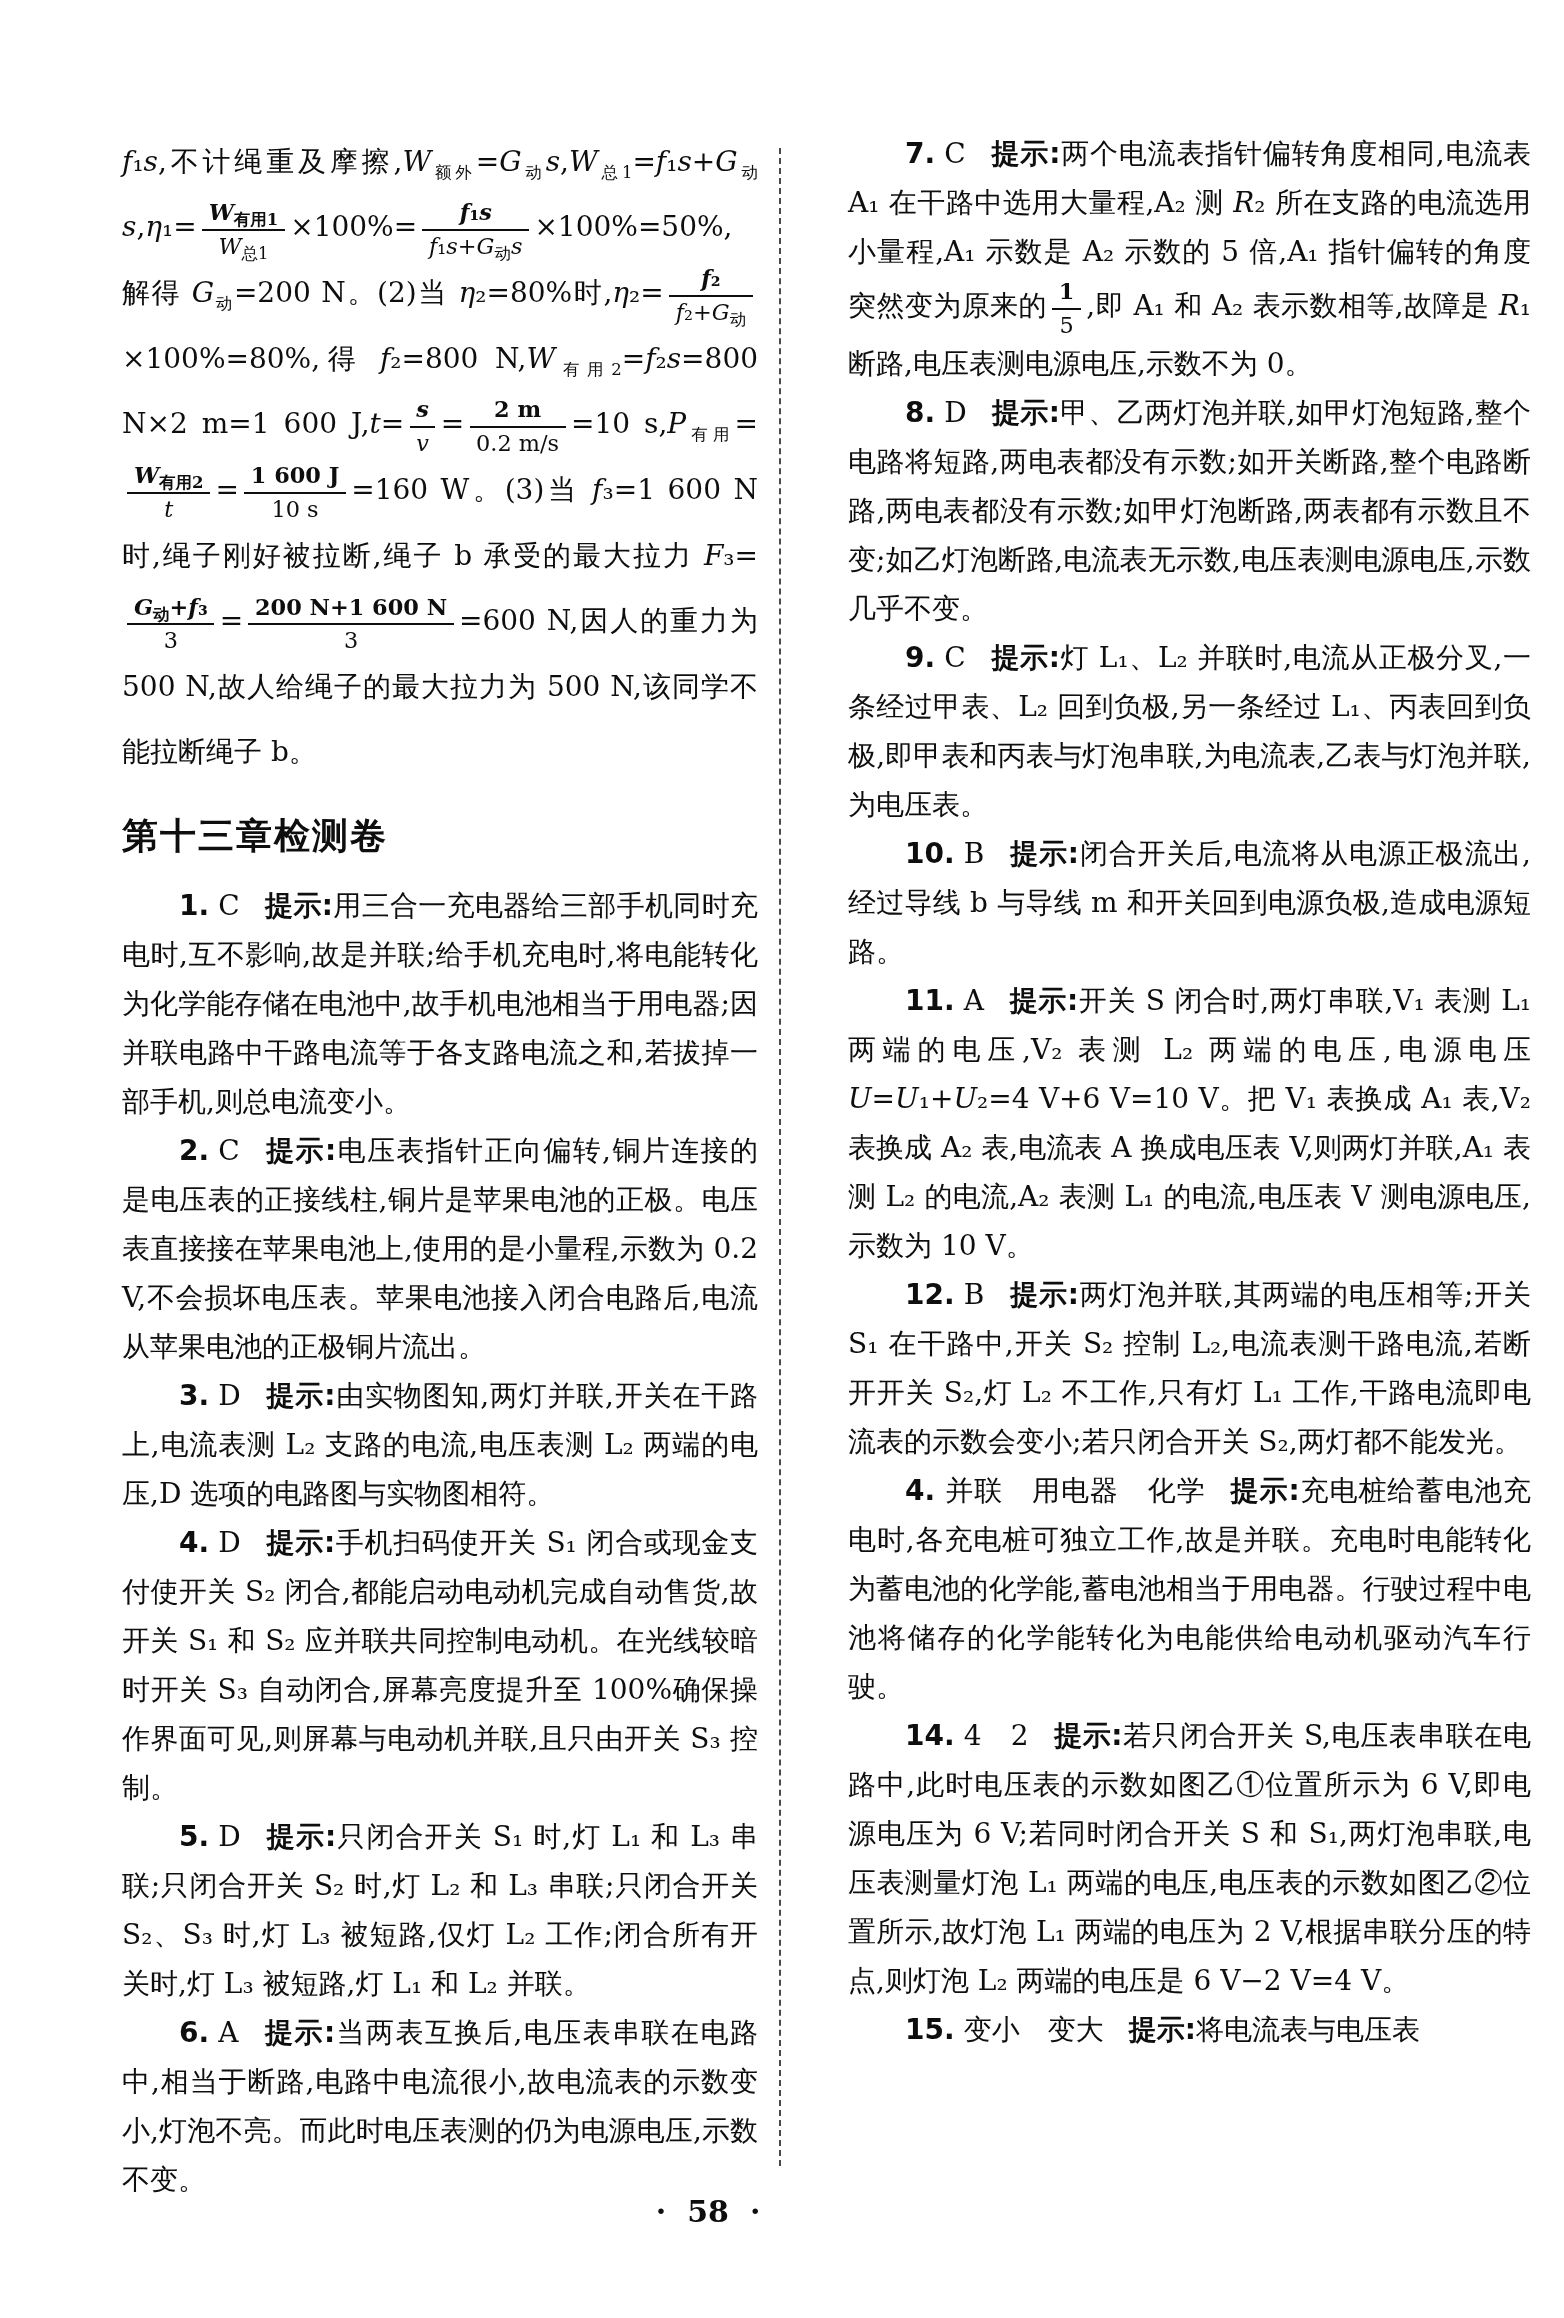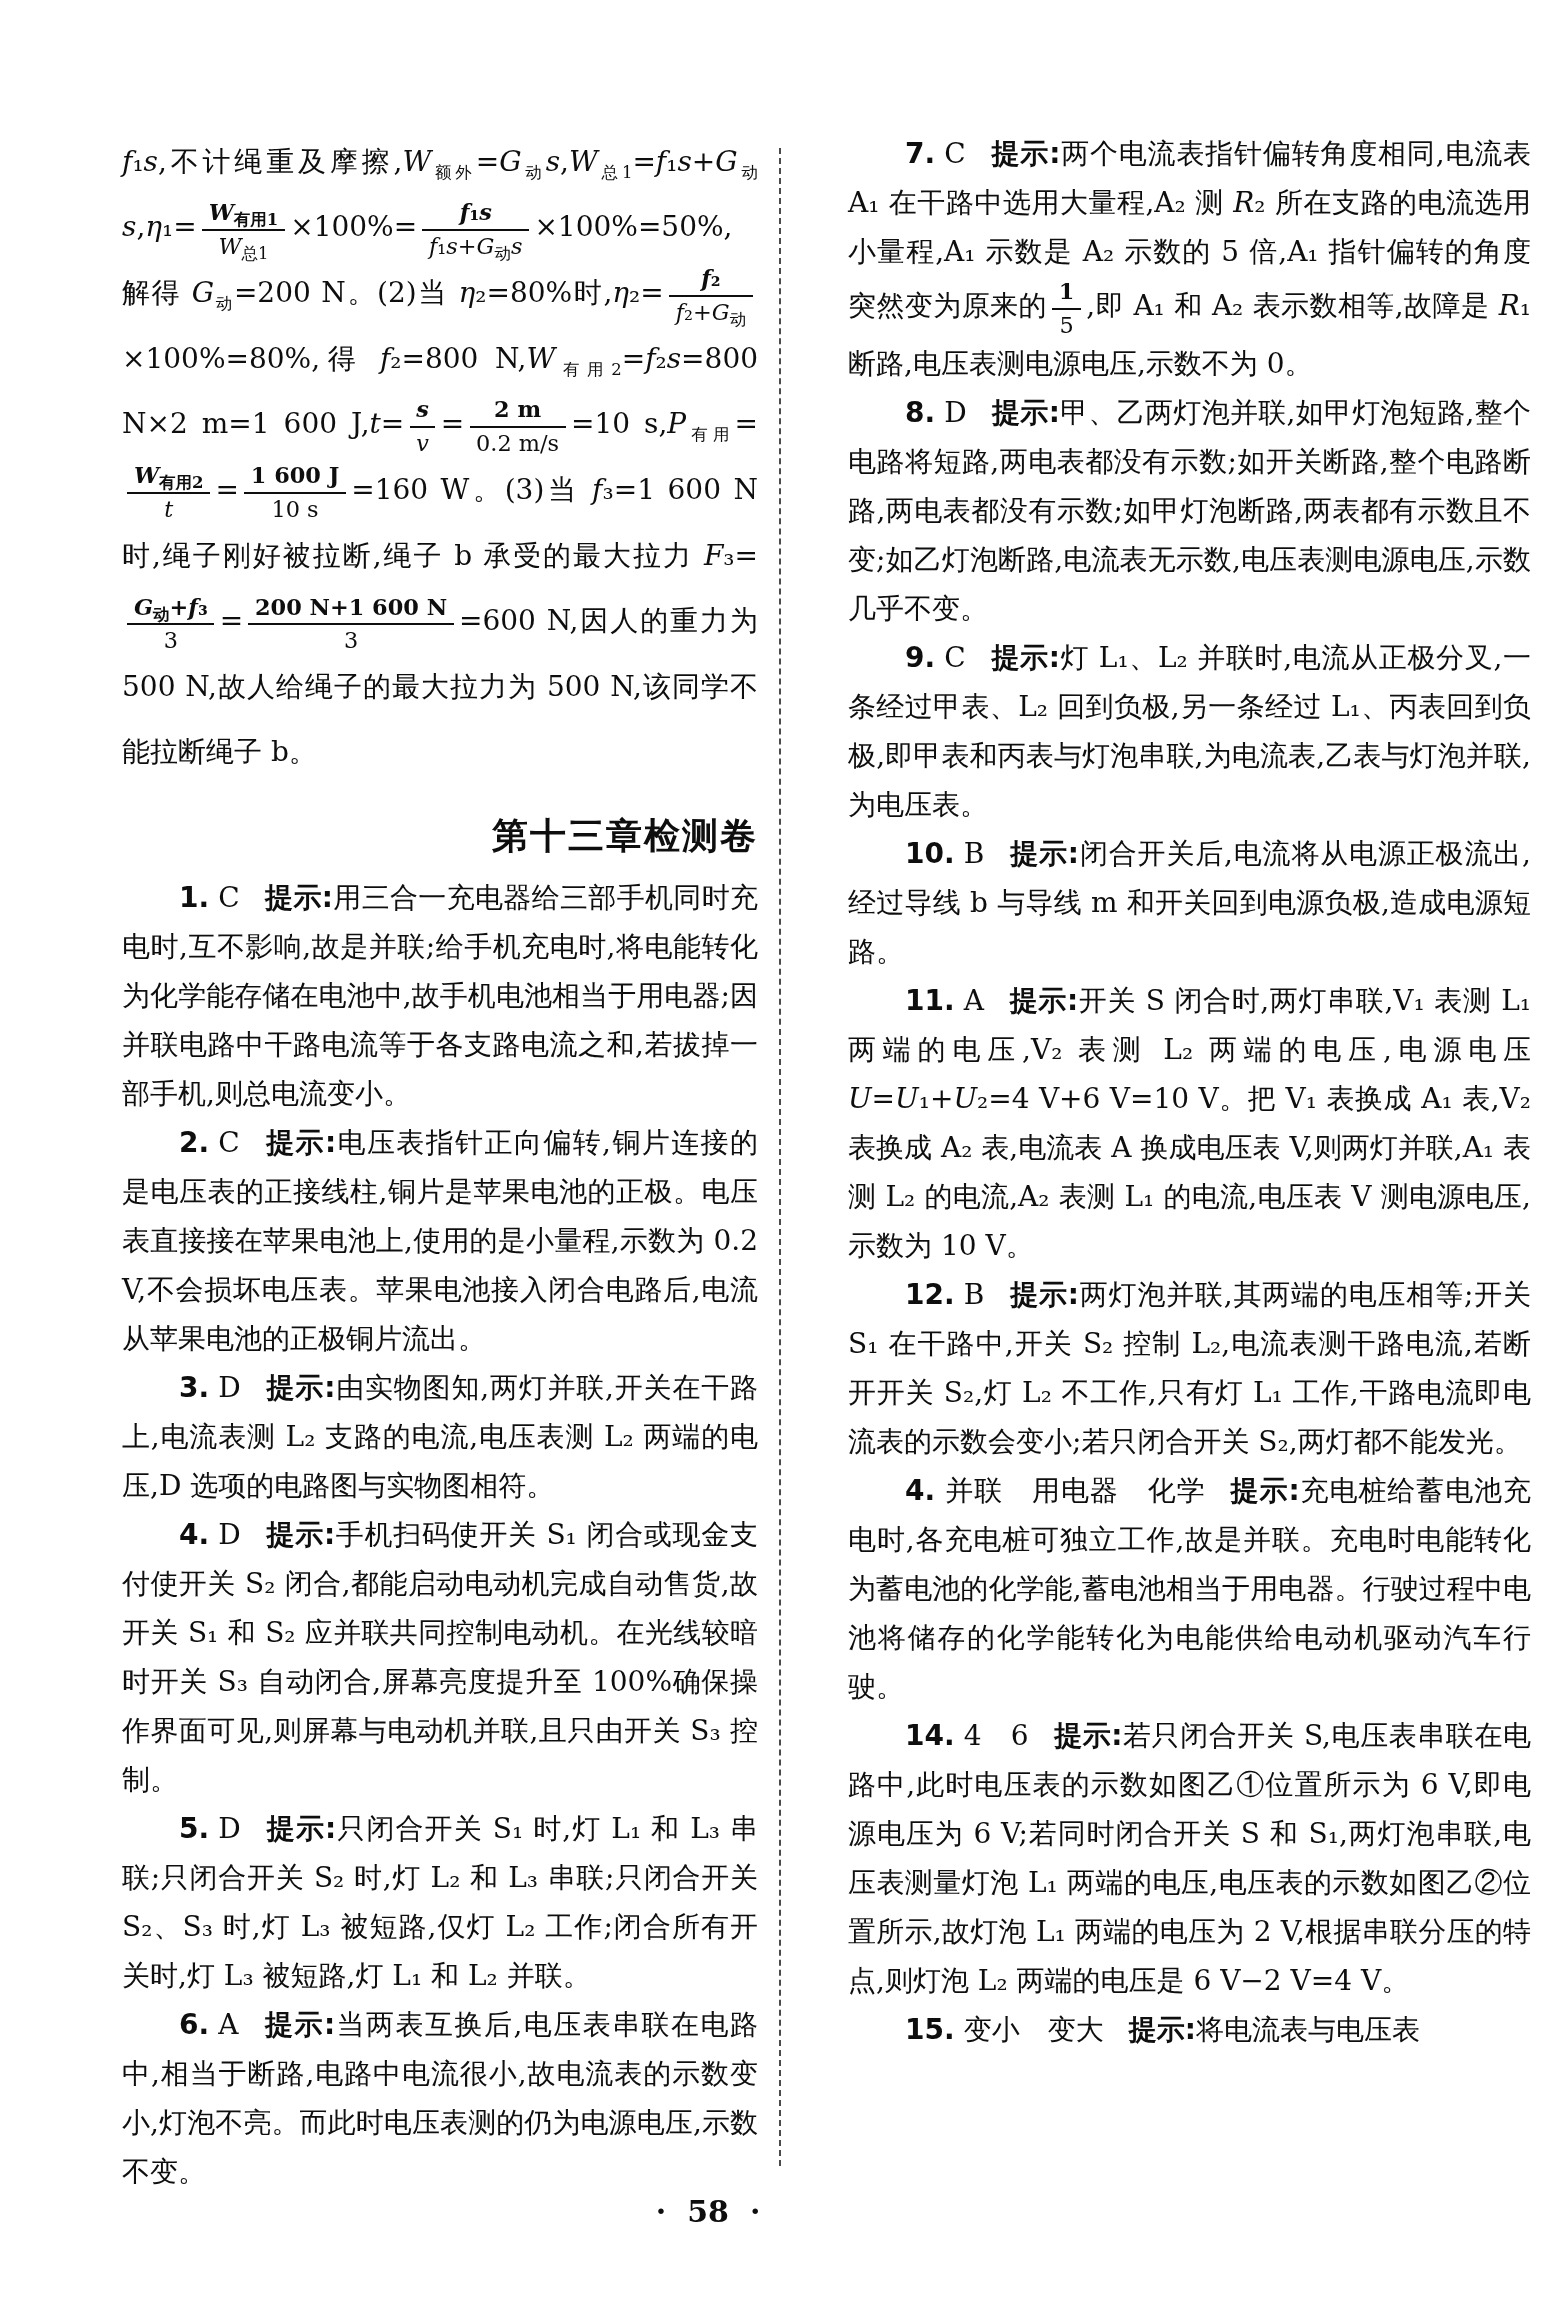--- a/index.html
+++ b/index.html
@@ -24,25 +24,25 @@
   }
 
   .solution {
     margin: 0;
     font-size: 28px;
     line-height: 65px;
     text-align: justify;
   }
 
   .chapter-title {
-    margin: 28px 0 12px;
+    margin: 28px 0 20px;
     font-family: Liberation Sans, sans-serif;
     font-size: 36px;
     font-weight: 700;
-    text-align: right;
+    text-align: left;
     letter-spacing: 2px;
   }
 
   .item {
     margin: 0;
     font-size: 28px;
     line-height: 49px;
     text-align: justify;
     text-indent: 57px;
   }
@@ -116,21 +116,21 @@
     <p class="item"><span class="inum">9.</span><span class="ians">C</span><span class="hlabel">提示:</span><span class="hbody">灯 L₁、L₂ 并联时,电流从正极分叉,一条经过甲表、L₂ 回到负极,另一条经过 L₁、丙表回到负极,即甲表和丙表与灯泡串联,为电流表,乙表与灯泡并联,为电压表。</span></p>
 
     <p class="item"><span class="inum">10.</span><span class="ians">B</span><span class="hlabel">提示:</span><span class="hbody">闭合开关后,电流将从电源正极流出,经过导线 b 与导线 m 和开关回到电源负极,造成电源短路。</span></p>
 
     <p class="item"><span class="inum">11.</span><span class="ians">A</span><span class="hlabel">提示:</span><span class="hbody">开关 S 闭合时,两灯串联,V₁ 表测 L₁ 两端的电压,V₂ 表测 L₂ 两端的电压,电源电压 <i>U</i>=<i>U</i>₁+<i>U</i>₂=4 V+6 V=10 V。把 V₁ 表换成 A₁ 表,V₂ 表换成 A₂ 表,电流表 A 换成电压表 V,则两灯并联,A₁ 表测 L₂ 的电流,A₂ 表测 L₁ 的电流,电压表 V 测电源电压,示数为 10 V。</span></p>
 
     <p class="item"><span class="inum">12.</span><span class="ians">B</span><span class="hlabel">提示:</span><span class="hbody">两灯泡并联,其两端的电压相等;开关 S₁ 在干路中,开关 S₂ 控制 L₂,电流表测干路电流,若断开开关 S₂,灯 L₂ 不工作,只有灯 L₁ 工作,干路电流即电流表的示数会变小;若只闭合开关 S₂,两灯都不能发光。</span></p>
 
     <p class="item"><span class="inum">4.</span><span class="ians">并联　用电器　化学</span><span class="hlabel">提示:</span><span class="hbody">充电桩给蓄电池充电时,各充电桩可独立工作,故是并联。充电时电能转化为蓄电池的化学能,蓄电池相当于用电器。行驶过程中电池将储存的化学能转化为电能供给电动机驱动汽车行驶。</span></p>
 
-    <p class="item"><span class="inum">14.</span><span class="ians">4　6</span><span class="hlabel">提示:</span><span class="hbody">若只闭合开关 S,电压表串联在电路中,此时电压表的示数如图乙①位置所示为 6 V,即电源电压为 6 V;若同时闭合开关 S 和 S₁,两灯泡串联,电压表测量灯泡 L₁ 两端的电压,电压表的示数如图乙②位置所示,故灯泡 L₁ 两端的电压为 2 V,根据串联分压的特点,则灯泡 L₂ 两端的电压是 6 V−2 V=4 V。</span></p>
+    <p class="item"><span class="inum">14.</span><span class="ians">4　2</span><span class="hlabel">提示:</span><span class="hbody">若只闭合开关 S,电压表串联在电路中,此时电压表的示数如图乙①位置所示为 6 V,即电源电压为 6 V;若同时闭合开关 S 和 S₁,两灯泡串联,电压表测量灯泡 L₁ 两端的电压,电压表的示数如图乙②位置所示,故灯泡 L₁ 两端的电压为 2 V,根据串联分压的特点,则灯泡 L₂ 两端的电压是 6 V−2 V=4 V。</span></p>
 
     <p class="item"><span class="inum">15.</span><span class="ians">变小　变大</span><span class="hlabel">提示:</span><span class="hbody">将电流表与电压表</span></p>
   </div>
 
   <div class="footer"><span>·</span><span>58</span><span>·</span></div>
 
 </div>
 
 
 </body></html>

